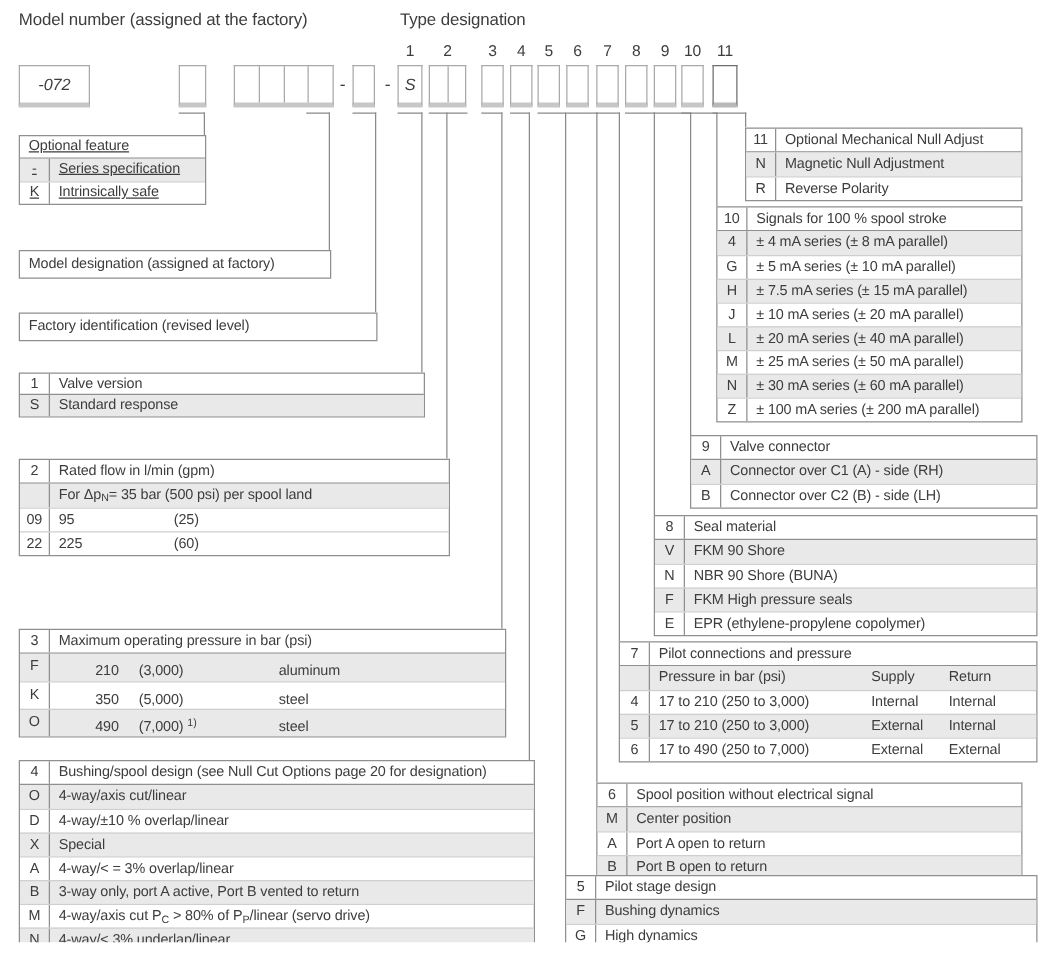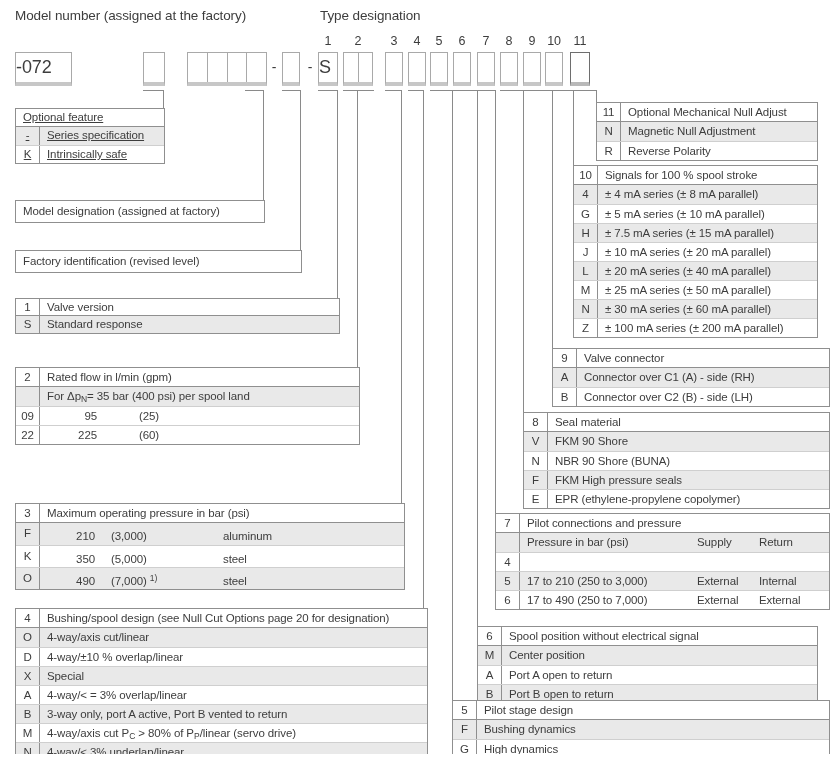--- a/index.html
+++ b/index.html
@@ -6,21 +6,21 @@
   #stage{position:relative;width:837px;height:754px;background:#fff;overflow:hidden;
          font-family:"Liberation Sans","DejaVu Sans",sans-serif;color:#3d3d3d;
          letter-spacing:-0.1px;}
   .abs{position:absolute;}
   .title{font-size:13.5px;}
   .poslabel{position:absolute;top:33px;width:18px;height:16px;text-align:center;
             font-size:12.5px;line-height:16px;}
   
   .cellbox{position:absolute;top:52px;height:34px;background:#fff;box-sizing:border-box;
            border:1px solid #a9a9a9;border-bottom:4px solid #c7c7c7;
-           font-size:18px;line-height:29px;}
+           font-size:13px;text-align:center;line-height:29px;font-style:italic;}
   .cellbox.dark{border-color:#6e6e6e;border-bottom:4px solid #b9b9b9;}
   .grp{display:flex;padding:0;}
   .grp .cell{flex:1;border-right:1px solid #a9a9a9;}
   .grp .cell:last-child{border-right:none;}
   .dashchar{position:absolute;top:52px;height:30px;line-height:30px;font-size:14px;
             text-align:center;}
   
   .vline{position:absolute;width:1px;background:#8a8a8a;}
   .hline{position:absolute;height:1px;background:#8a8a8a;}
   
@@ -32,21 +32,21 @@
   .trow.head{border-bottom:1px solid #8f8f8f;}
   .trow.head + .trow{border-top:none;}
   .trow.shaded{background:#e9e9e9;}
   .code{flex:none;width:24px;text-align:center;border-right:1px solid #8f8f8f;
         box-sizing:border-box;}
   .desc{flex:1;padding-left:7px;overflow:hidden;}
   .plain{padding-left:7px;}
   sub{font-size:8.5px;vertical-align:-2px;letter-spacing:0;}
   sup{font-size:8.5px;vertical-align:4px;letter-spacing:0;}
   
-  .c-flow{display:inline-block;width:50px;text-align:right;}
+  .c-flow{display:inline-block;width:50px;text-align:left;}
   .c-gpm{display:inline-block;margin-left:42px;}
   .c-bar{display:inline-block;width:48px;text-align:right;}
   .c-psi{display:inline-block;margin-left:16px;width:112px;}
   .c-mat{display:inline-block;}
   .c-press{display:inline-block;width:170px;}
   .c-sup{display:inline-block;width:62px;}
   .singlebox{position:absolute;box-sizing:border-box;border:1px solid #8f8f8f;
              background:#fff;font-size:11.5px;height:23px;line-height:21px;
              padding-left:7px;white-space:nowrap;}
 </style>
@@ -155,21 +155,21 @@
       </div>
   </div>
 
   <div class="tbl" style="left:15px;top:367px;width:345px;--rh:19px;">
     <div class="trow head">
         <span class="code">2</span>
         <span class="desc">Rated flow in l/min (gpm)</span>
       </div>
     <div class="trow shaded">
         <span class="code"></span>
-        <span class="desc"><span>For Δp</span><sub>N</sub><span>= 35 bar (400 psi) per spool land</span></span>
+        <span class="desc"><span>For Δp</span><sub>N</sub><span>= 35 bar (500 psi) per spool land</span></span>
       </div>
     <div class="trow">
         <span class="code">09</span>
         <span class="desc"><span class="c-flow">95</span><span class="c-gpm">(25)</span></span>
       </div>
     <div class="trow">
         <span class="code">22</span>
         <span class="desc"><span class="c-flow">225</span><span class="c-gpm">(60)</span></span>
       </div>
   </div>
@@ -324,20 +324,21 @@
     <div class="trow head">
         <span class="code">7</span>
         <span class="desc">Pilot connections and pressure</span>
       </div>
     <div class="trow shaded">
         <span class="code"></span>
         <span class="desc"><span class="c-press">Pressure in bar (psi)</span><span class="c-sup">Supply</span><span>Return</span></span>
       </div>
     <div class="trow">
         <span class="code">4</span>
+        <span class="desc"><span class="c-press">17 to 210 (250 to 3,000)</span><span class="c-sup">Internal</span><span>Internal</span></span>
       </div>
     <div class="trow shaded">
         <span class="code">5</span>
         <span class="desc"><span class="c-press">17 to 210 (250 to 3,000)</span><span class="c-sup">External</span><span>Internal</span></span>
       </div>
     <div class="trow">
         <span class="code">6</span>
         <span class="desc"><span class="c-press">17 to 490 (250 to 7,000)</span><span class="c-sup">External</span><span>External</span></span>
       </div>
   </div>

